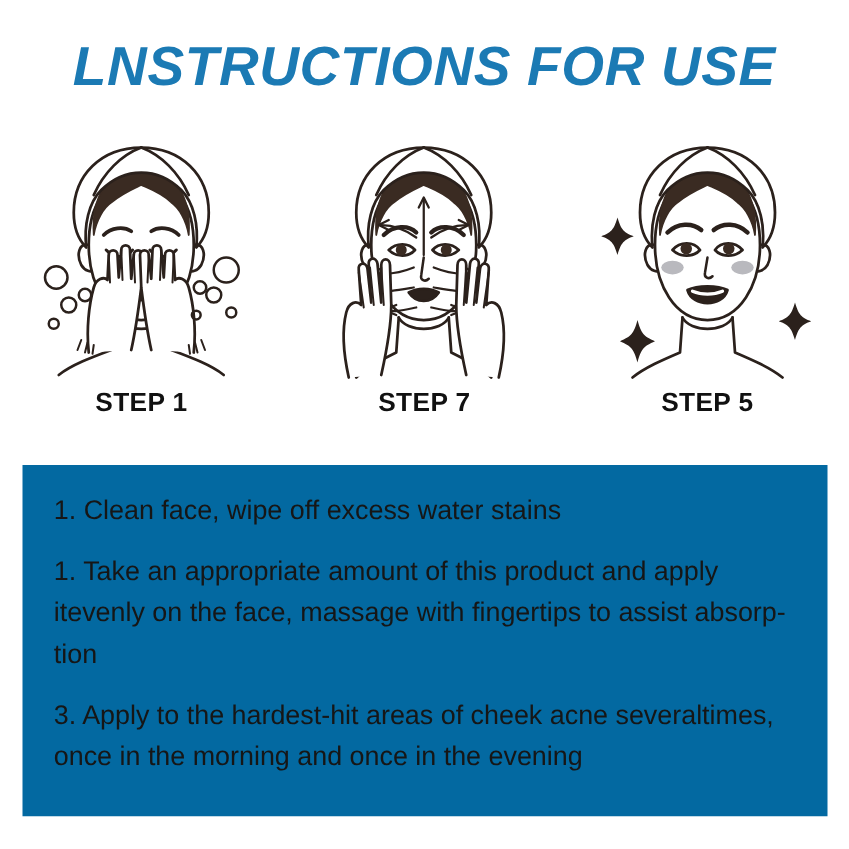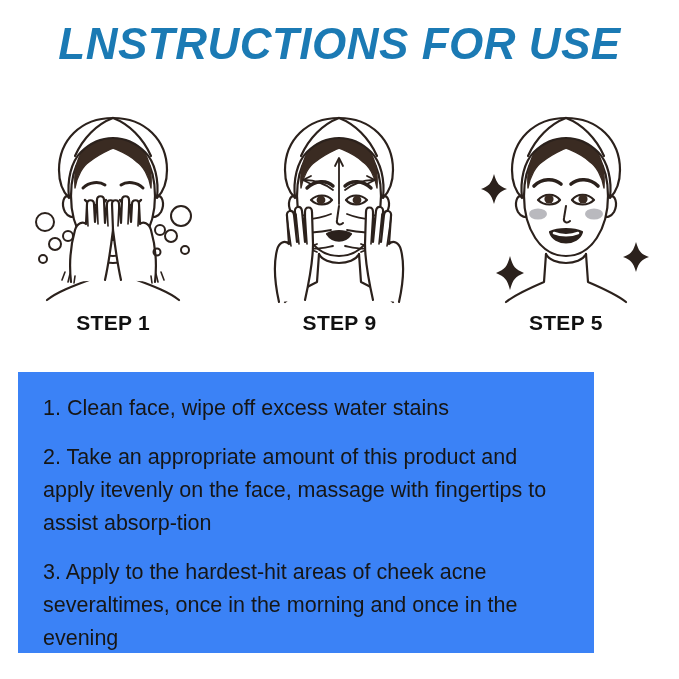--- a/index.html
+++ b/index.html
@@ -20,21 +20,21 @@
     position: absolute;
     inset: 0;
     background: #ffffff;
   }
 
   
   .title {
     position: absolute;
     left: 0;
     right: 0;
-    top: 20px;
+    top: 30px;
     text-align: center;
     font-family: "Liberation Sans", sans-serif;
     font-weight: bold;
     font-style: italic;
     font-size: 44px;
     letter-spacing: 0.5px;
     color: #1b7ab4;
     white-space: nowrap;
     line-height: 48px;
   }
@@ -81,23 +81,23 @@
     font-size: 21px;
     color: #111111;
     letter-spacing: 0.3px;
   }
 
   
   .panel {
     position: absolute;
     left: 18px;
     top: 372px;
-    width: 576px;
+    width: 644px;
     height: 281px;
-    background: #3b82f6;
+    background: #0369a1;
     box-sizing: border-box;
     padding: 20px 24px 12px 25px;
   }
   .panel-line {
     font-family: "Liberation Sans", sans-serif;
     font-size: 21.5px;
     line-height: 33px;
     color: #161616;
     margin: 0 0 16px 0;
     max-width: 600px;
@@ -268,23 +268,23 @@
           <path d="M170 138 C173 148 175 150 183 153 C175 156 173 158 170 168 C167 158 165 156 157 153 C165 150 167 148 170 138Z"></path>
           <path d="M44 152 C47 163 49 165 58 169 C49 173 47 175 44 186 C41 175 39 173 30 169 C39 165 41 163 44 152Z"></path>
         </g>
       </svg>
     </div>
 
   </div>
 
   <div class="labels-row">
     <div class="step-label">STEP 1</div>
-    <div class="step-label">STEP 9</div>
+    <div class="step-label">STEP 7</div>
     <div class="step-label">STEP 5</div>
   </div>
 
   <div class="panel">
     <p class="panel-line">1. Clean face, wipe off excess water stains</p>
-    <p class="panel-line">2. Take an appropriate amount of this product and apply itevenly on the face, massage with fingertips to assist absorp-tion</p>
+    <p class="panel-line">1. Take an appropriate amount of this product and apply itevenly on the face, massage with fingertips to assist absorp-tion</p>
     <p class="panel-line">3. Apply to the hardest-hit areas of cheek acne severaltimes, once in the morning and once in the evening</p>
   </div>
 
 </div>
 
 </body></html>

